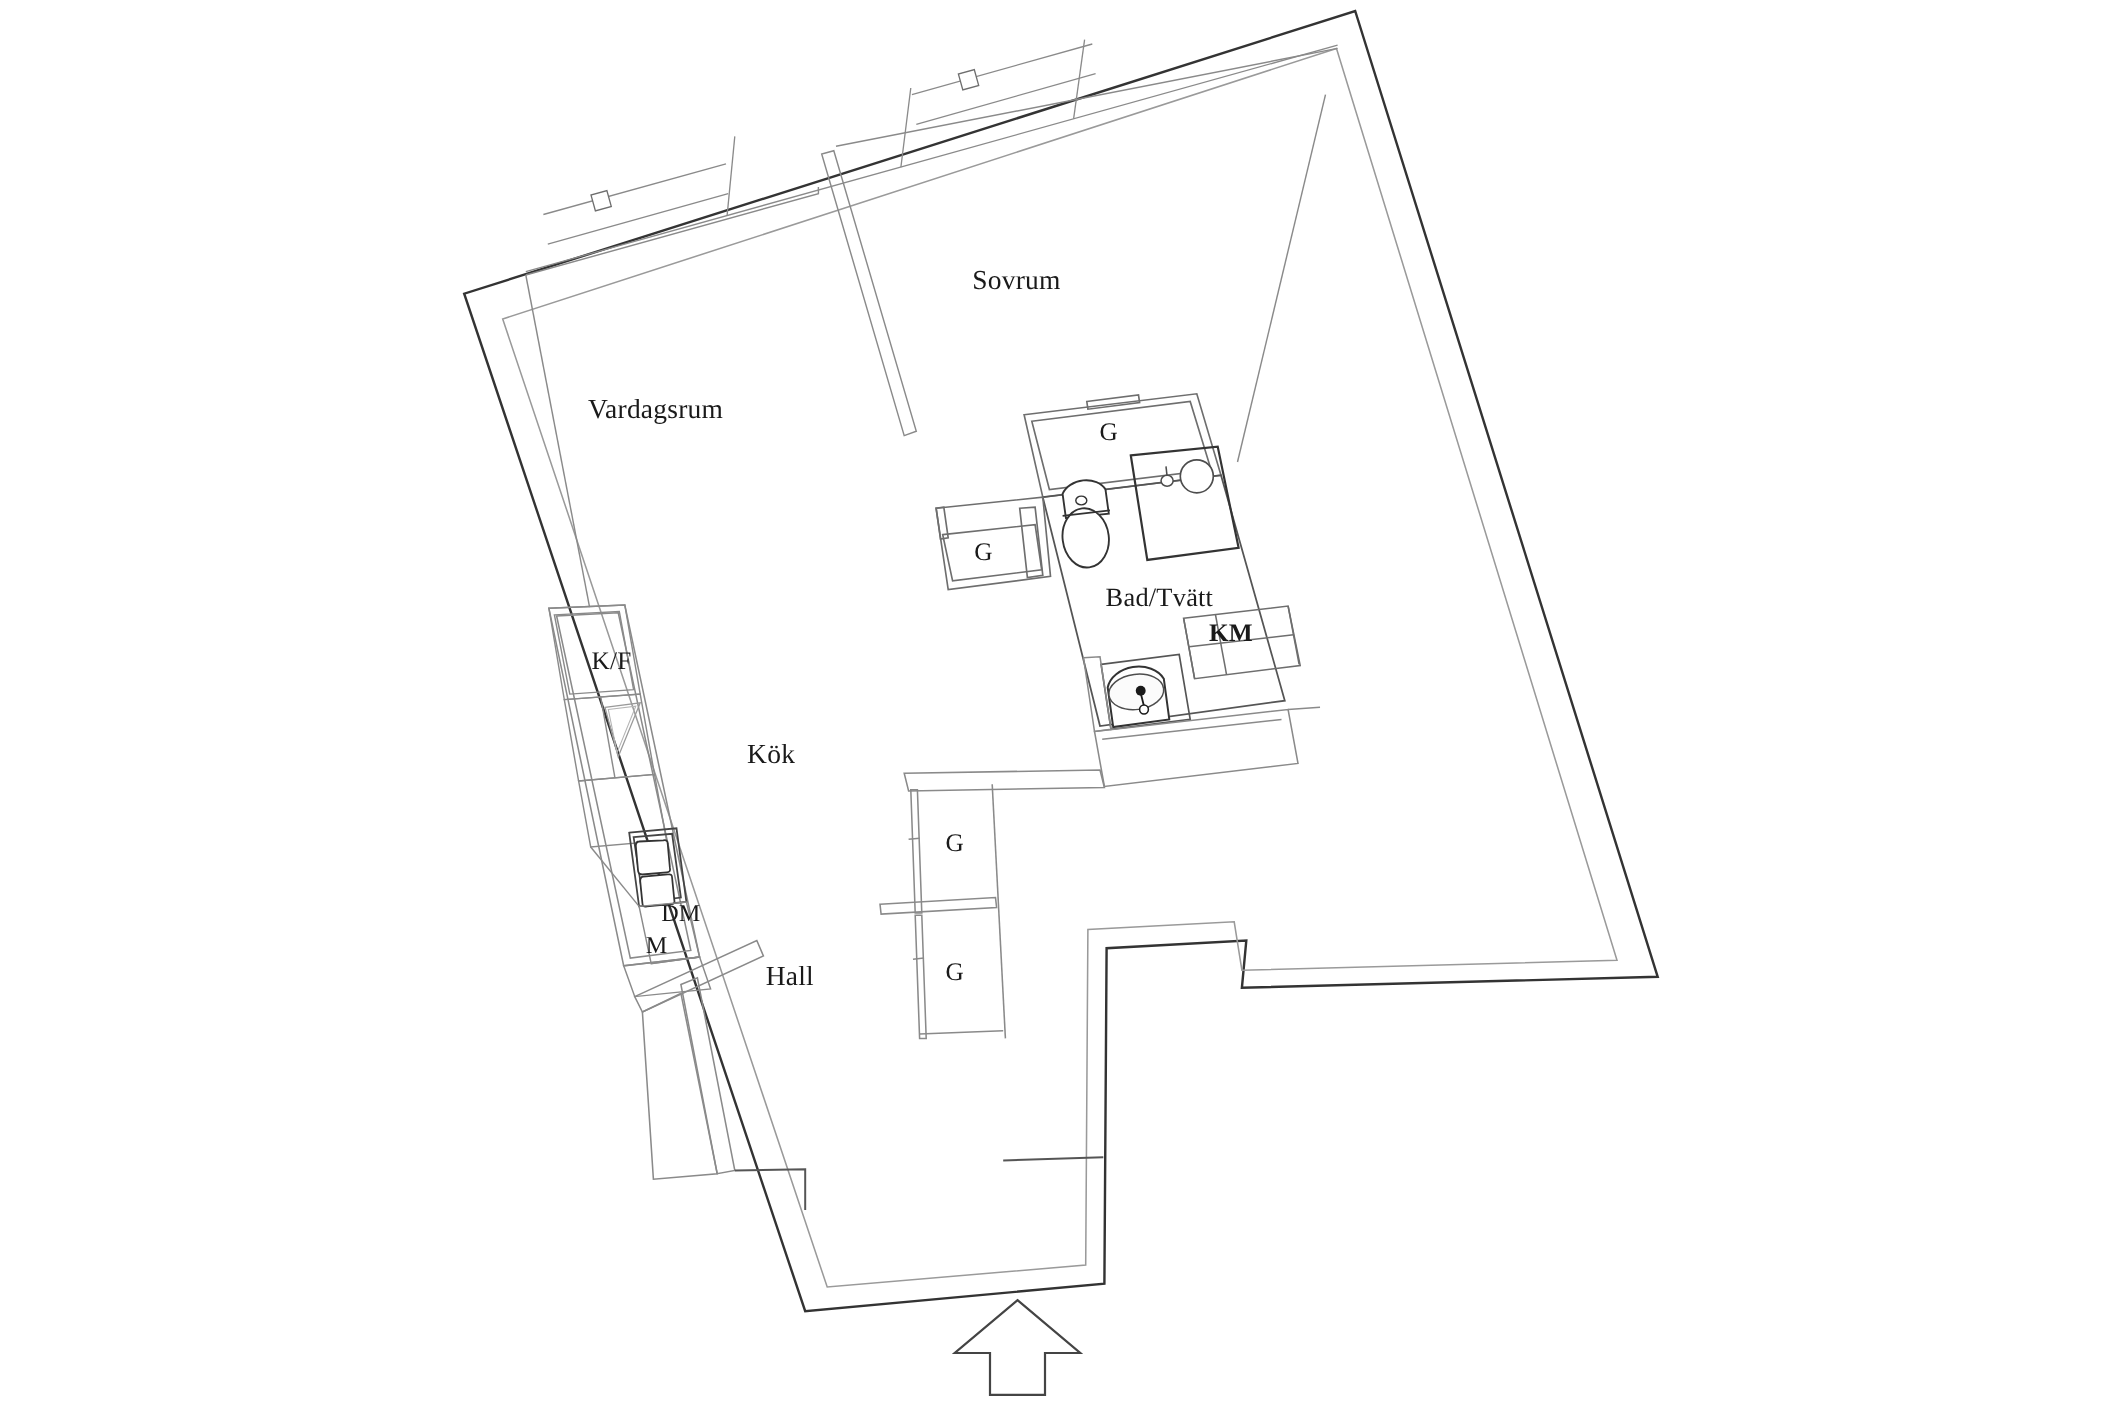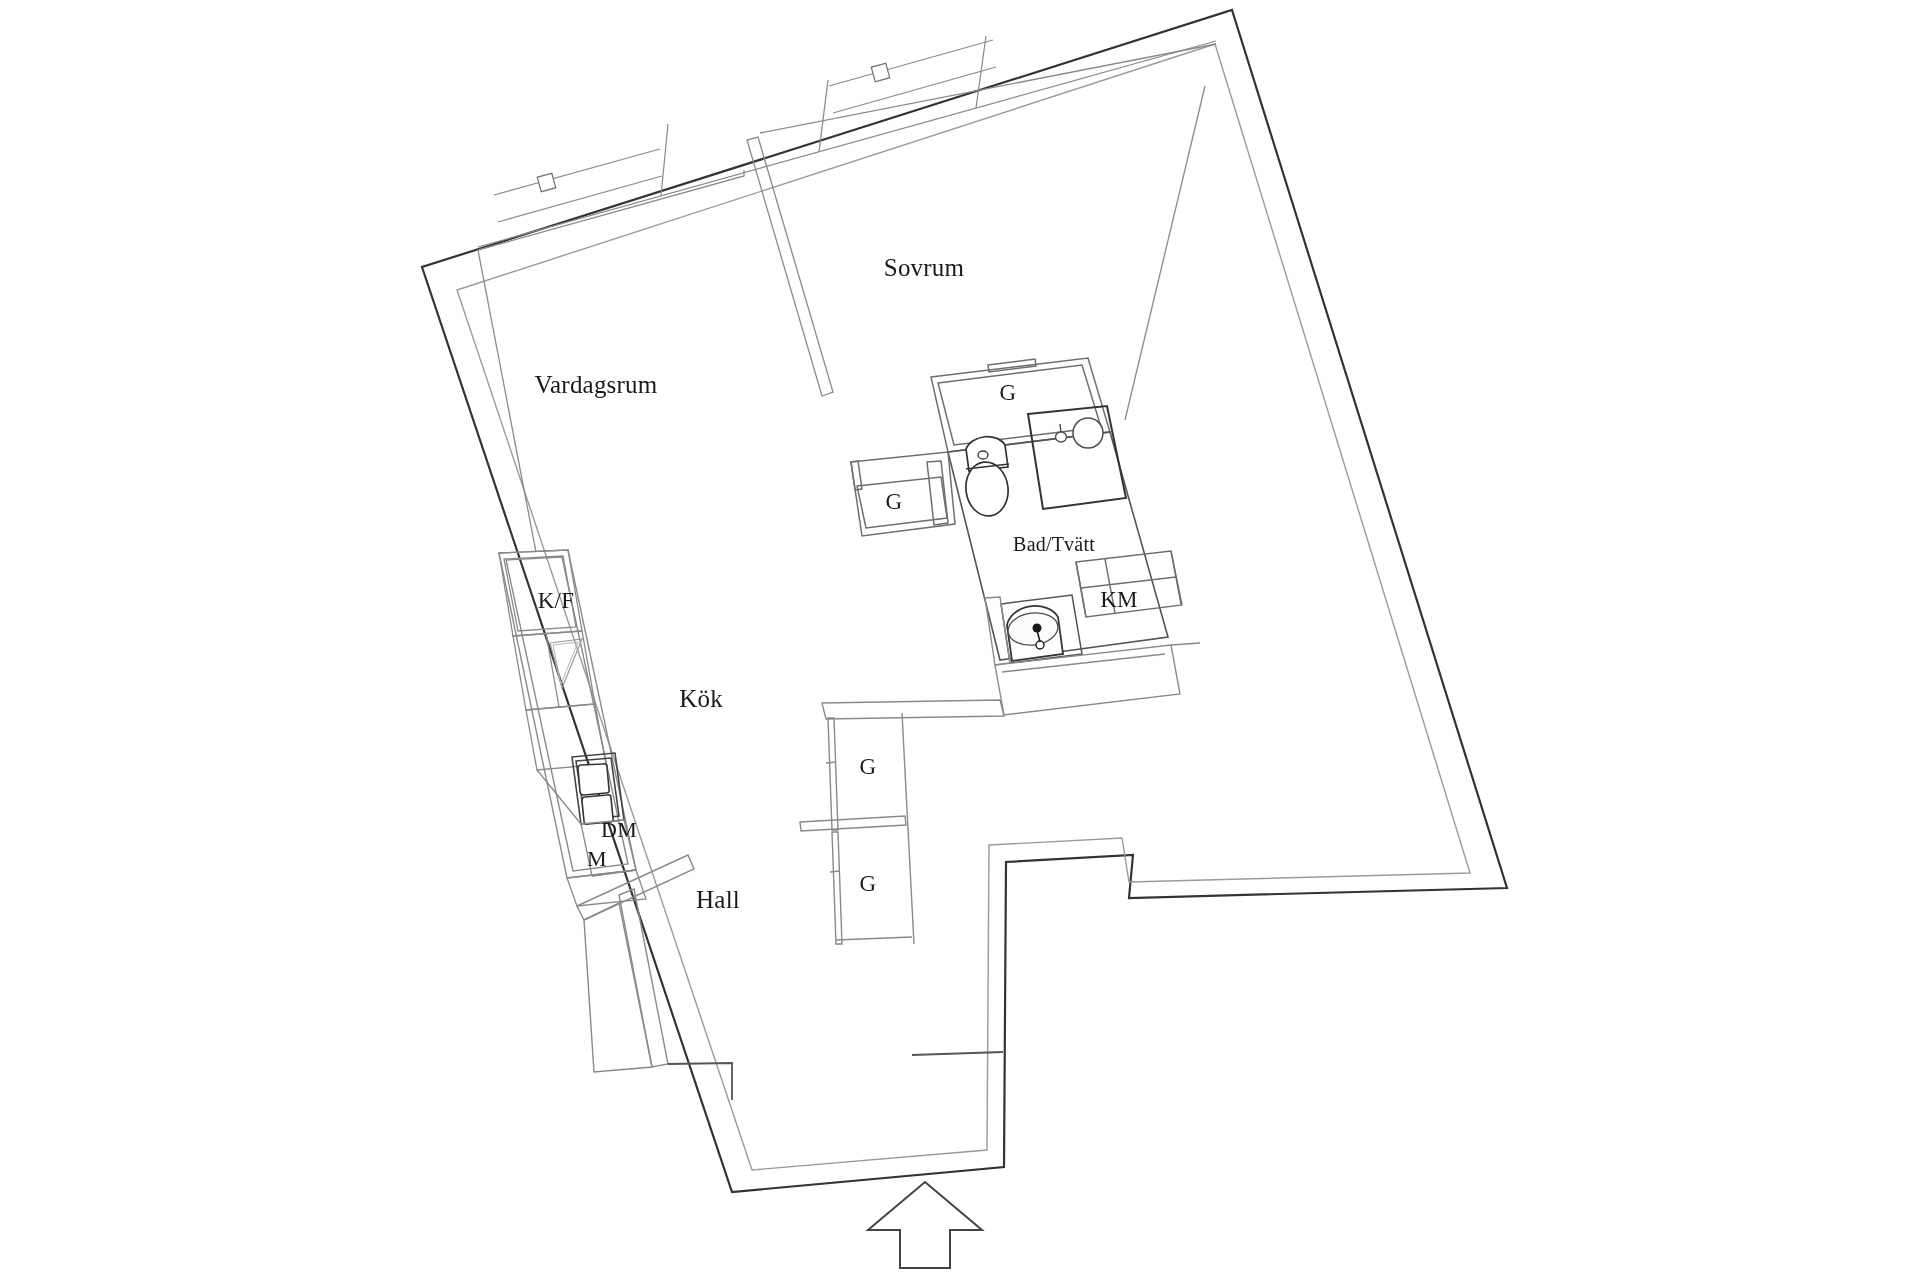--- a/index.html
+++ b/index.html
@@ -30,22 +30,22 @@
   }
   .room-label {
     position: absolute;
     color: #1a1a1a;
     font-family: "Liberation Serif", "DejaVu Serif", serif;
     white-space: nowrap;
     transform: translate(-50%, -50%);
     pointer-events: none;
     letter-spacing: 0.2px;
   }
-  .lbl-lg { font-size: 25px; margin-top: 12px; }
-  .lbl-md { font-size: 20px; }
+  .lbl-lg { font-size: 25px; }
+  .lbl-md { font-size: 24px; }
   .lbl-sm { font-size: 23px; }
   .lbl-xs { font-size: 22px; }
 </style>
 </head>
 <body>
 
 <div id="plan-root">
 
   <svg id="floorplan-svg" viewBox="0 0 1920 1280" xmlns="http://www.w3.org/2000/svg">
 
@@ -304,21 +304,21 @@
   <div class="room-label lbl-lg" style="left:718px; top:888px;">Hall</div>
 
   <div class="room-label lbl-md" style="left:1054px; top:544px;">Bad/Tvätt</div>
 
   <div class="room-label lbl-sm" style="left:528px; top:601px;margin-left:28px;">K/F</div>
 
   <div class="room-label lbl-xs" style="left:619px; top:830px;">DM</div>
 
   <div class="room-label lbl-xs" style="left:597px; top:859px;">M</div>
 
-  <div class="room-label lbl-sm" style="left:1119px; top:600px;">KM</div>
+  <div class="room-label lbl-sm" style="left:1119px; top:576px;font-weight:bold;">KM</div>
 
   <div class="room-label lbl-sm" style="left:1008px; top:393px;">G</div>
 
   <div class="room-label lbl-sm" style="left:894px; top:502px;">G</div>
 
   <div class="room-label lbl-sm" style="left:868px; top:767px;">G</div>
 
   <div class="room-label lbl-sm" style="left:868px; top:884px;">G</div>
 
 </div>

